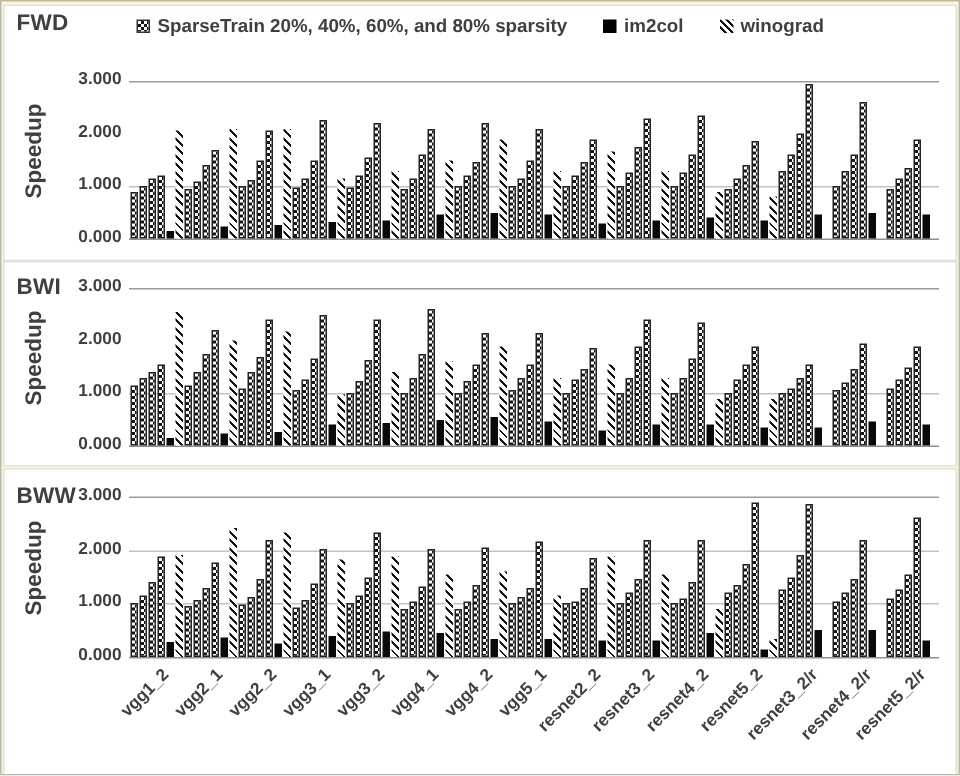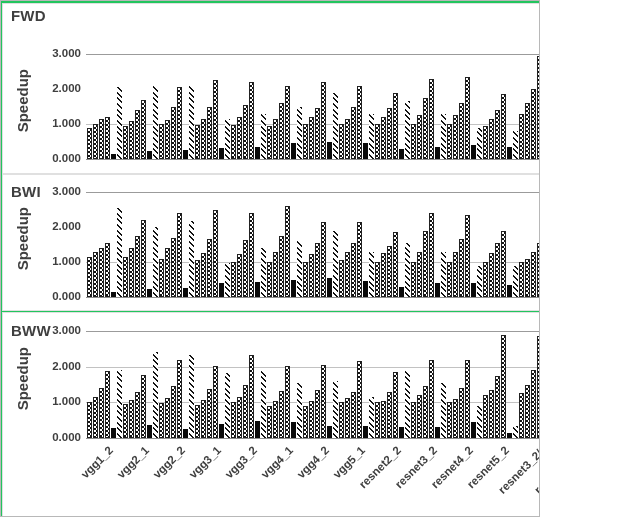--- a/index.html
+++ b/index.html
@@ -1,18 +1,18 @@
 <!DOCTYPE html>
 <html><head>
 <meta charset="utf-8">
 <style>
   html,body{margin:0;padding:0;background:#fff;}
   #canvas{
-    position:relative; width:540px; height:517px;
-    background:#22c55e; border:1px solid #b8b8b8; box-sizing:border-box;
+    position:relative; width:640px; height:517px;
+    background:#fef9c3; border:1px solid #b8b8b8; box-sizing:border-box;
     font-family:"Liberation Sans", sans-serif; color:#3f3f3f; overflow:hidden;
   }
   .panel{
     position:absolute; left:1px; width:636px; background:#fff;
     border:1px solid #e0e0e0; box-sizing:border-box;
   }
   .chart-title{
     position:absolute; left:8px; margin:0;
     font-size:15px; font-weight:bold; color:#3f3f3f; letter-spacing:0.2px;
   }
@@ -57,20 +57,34 @@
   .sw.solid{background:#000;}
   .sw.hatch{background:repeating-linear-gradient(45deg,#fff 0 2px,#111 2px 3.4px);}
 </style>
 </head>
 <body>
 
 <div id="canvas">
 
   <section class="panel" id="panel-0" style="top: 2px; height: 171px;">
     <h2 class="chart-title" style="top: 3px;">FWD</h2>
+    <div class="legend">
+      <span class="legend-item">
+        <span class="sw checker"></span>
+        <span>SparseTrain 20%, 40%, 60%, and 80% sparsity</span>
+      </span>
+      <span class="legend-item">
+        <span class="sw solid"></span>
+        <span>im2col</span>
+      </span>
+      <span class="legend-item">
+        <span class="sw hatch"></span>
+        <span>winograd</span>
+      </span>
+    </div>
     <div class="ylabel" style="top: 64.5px;">Speedup</div>
     <div class="plot" style="top: 50px; height: 105px; width: 540px;">
         <div class="gridline" style="top: 70px;"></div>
         <div class="gridline major" style="top: 0px;"></div>
         <div class="bar-group" style="left: 0px; width: 36px;">
           <div class="bar checker" style="height: 31.5px;"></div>
           <div class="bar checker" style="height: 35px;"></div>
           <div class="bar checker" style="height: 40.25px;"></div>
           <div class="bar checker" style="height: 42px;"></div>
           <div class="bar solid" style="height: 4.55px;"></div>

